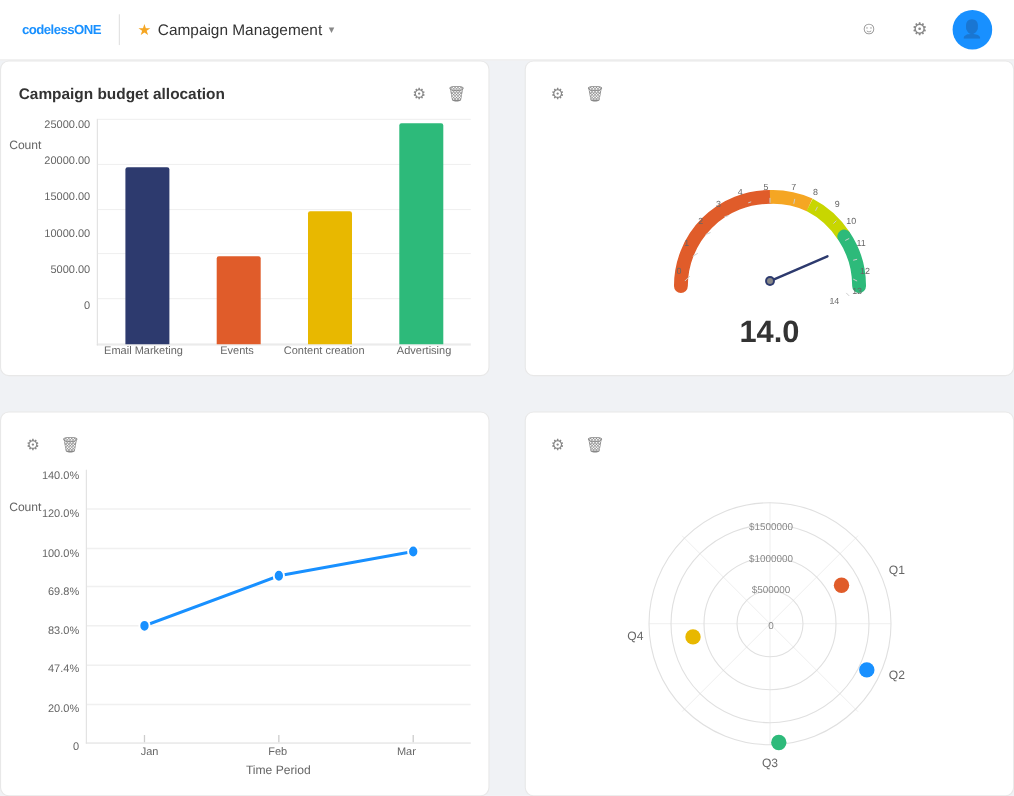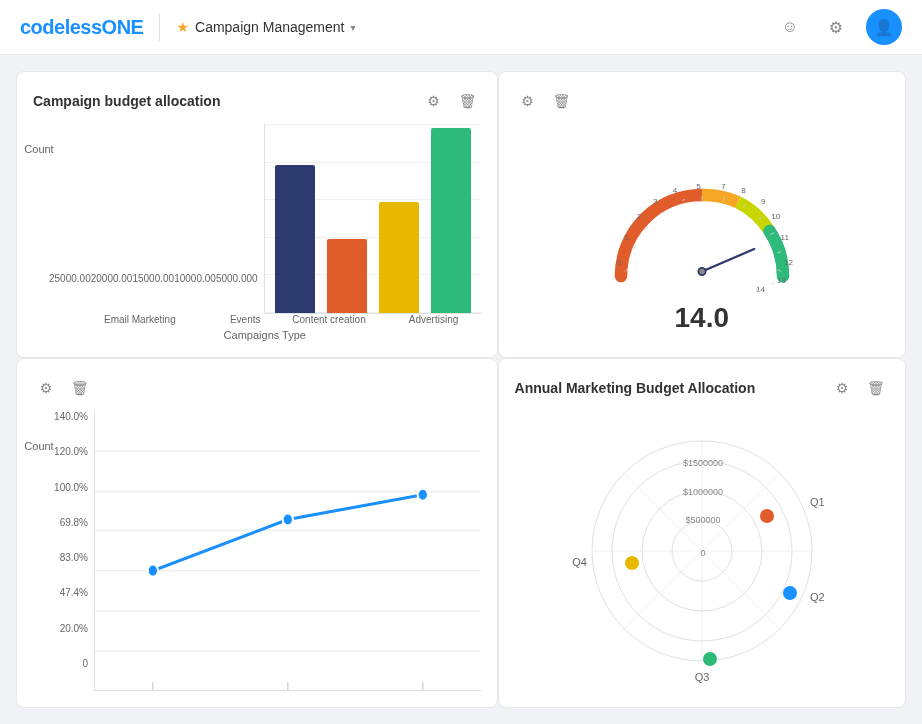--- a/index.html
+++ b/index.html
@@ -7,42 +7,42 @@
 
     .header {
       background: white;
       display: flex;
       align-items: center;
       padding: 0 20px;
       height: 55px;
       border-bottom: 1px solid #e8e8e8;
       gap: 16px;
     }
-    .logo { font-size: 20px; font-weight: 700; color: #222; letter-spacing: -0.5px; }
+    .logo { font-size: 12px; font-weight: 700; color: #222; letter-spacing: -0.5px; }
     .logo span { color: #1890ff; }
     .header-divider { width: 1px; height: 28px; background: #e0e0e0; }
     .header-nav { display: flex; align-items: center; gap: 6px; color: #333; font-size: 14px; }
     .star-icon { color: #f5a623; }
     .chevron-icon { color: #888; font-size: 10px; }
     .header-right { margin-left: auto; display: flex; align-items: center; gap: 14px; }
     .icon-btn { width: 32px; height: 32px; display: flex; align-items: center; justify-content: center; border-radius: 50%; cursor: pointer; color: #888; font-size: 16px; background: none; border: none; }
     .avatar { width: 36px; height: 36px; border-radius: 50%; background: #1890ff; color: white; display: flex; align-items: center; justify-content: center; font-size: 16px; cursor: pointer; }
 
-    .dashboard { padding: 16px; display: grid; grid-template-columns: 1fr 1fr; grid-template-rows: 1fr 1fr; gap: 0; height: calc(724px - 55px); }
+    .dashboard { padding: 0; display: grid; grid-template-columns: 1fr 1fr; grid-template-rows: 1fr 1fr; gap: 32px; height: calc(724px - 55px); }
 
     .card { background: white; border-radius: 8px; border: 1px solid #e8e8e8; padding: 16px; display: flex; flex-direction: column; }
     .card-header { display: flex; align-items: center; margin-bottom: 10px; }
     .card-title { font-size: 14px; font-weight: 600; color: #333; flex: 1; }
     .card-actions { display: flex; gap: 8px; }
     .card-action-btn { background: none; border: none; cursor: pointer; color: #888; font-size: 14px; width: 26px; height: 26px; border-radius: 4px; display: flex; align-items: center; justify-content: center; }
 
     
     .bar-chart-container { flex: 1; display: flex; flex-direction: column; }
     .bar-chart-area { flex: 1; display: flex; position: relative; }
-    .y-axis { display: flex; justify-content: space-between; align-items: flex-end; padding-right: 6px; padding-bottom: 30px; min-width: 55px; }
+    .y-axis { display: flex; flex-direction: column; justify-content: space-between; align-items: flex-end; padding-right: 6px; padding-bottom: 30px; min-width: 55px; }
     .y-label { font-size: 10px; color: #666; }
     .bars-area { flex: 1; position: relative; display: flex; align-items: flex-end; gap: 12px; padding: 4px 10px 0 10px; border-left: 1px solid #e0e0e0; border-bottom: 1px solid #e0e0e0; }
     .grid-lines { position: absolute; top: 0; left: 0; right: 0; bottom: 0; display: flex; flex-direction: column; justify-content: space-between; pointer-events: none; }
     .grid-line { border-top: 1px solid #f0f0f0; width: 100%; }
     .bar-group { display: flex; flex-direction: column; align-items: center; gap: 0; flex: 1; height: 100%; justify-content: flex-end; position: relative; z-index: 1; }
     .bar { width: 40px; border-radius: 2px 2px 0 0; }
     .x-axis-title { text-align: center; font-size: 11px; color: #666; margin-top: 4px; }
 
     
     .gauge-container { flex: 1; display: flex; flex-direction: column; align-items: center; justify-content: center; }
@@ -126,26 +126,25 @@
               </div>
               <div class="bar-group">
                 <div class="bar" style="height:60%;background:#e8b800;"></div>
               </div>
               <div class="bar-group">
                 <div class="bar" style="height:100%;background:#2dba7a;"></div>
               </div>
             </div>
           </div>
           <div style="display:flex;padding-left:55px;">
-            <div style="flex:1;font-size:10px;color:#666;">Email Marketing</div>
+            <div style="flex:1;text-align:center;font-size:10px;color:#666;">Email Marketing</div>
             <div style="flex:1;text-align:center;font-size:10px;color:#666;">Events</div>
             <div style="flex:1;font-size:10px;color:#666;">Content creation</div>
             <div style="flex:1;text-align:center;font-size:10px;color:#666;">Advertising</div>
           </div>
-          <div class="x-axis-title">Campaigns Type</div>
         </div>
       </div>
     </div>
   </div>
 
   <div class="card">
     <div class="card-header">
       <div class="card-actions">
         <button class="card-action-btn">⚙</button>
         <button class="card-action-btn">🗑</button>
@@ -240,28 +239,33 @@
               <line x1="150" y1="175" x2="150" y2="180" stroke="#ccc" stroke-width="1"></line>
               <line x1="255" y1="175" x2="255" y2="180" stroke="#ccc" stroke-width="1"></line>
 
               <polyline points="45,103 150,70 255,54" fill="none" stroke="#1890ff" stroke-width="2"></polyline>
 
               <circle cx="45" cy="103" r="4" fill="#1890ff" stroke="white" stroke-width="1.5"></circle>
               <circle cx="150" cy="70" r="4" fill="#1890ff" stroke="white" stroke-width="1.5"></circle>
               <circle cx="255" cy="54" r="4" fill="#1890ff" stroke="white" stroke-width="1.5"></circle>
             </svg>
           </div>
+          <div class="line-x-labels">
+            <span class="line-x-label">Jan</span>
+            <span class="line-x-label">Feb</span>
+            <span class="line-x-label">Mar</span>
+          </div>
+          <div class="x-axis-title">Time Period</div>
         </div>
       </div>
     </div>
   </div>
 
   <div class="card">
     <div class="card-header">
-      <span class="card-title">Annual Marketing Budget Allocation</span>
       <div class="card-actions">
         <button class="card-action-btn">⚙</button>
         <button class="card-action-btn">🗑</button>
       </div>
     </div>
     <div class="radial-container">
       <svg class="radial-svg" viewBox="0 0 280 280">
 
         <circle cx="140" cy="140" r="30" fill="none" stroke="#e0e0e0" stroke-width="1"></circle>
         <circle cx="140" cy="140" r="60" fill="none" stroke="#e0e0e0" stroke-width="1"></circle>

